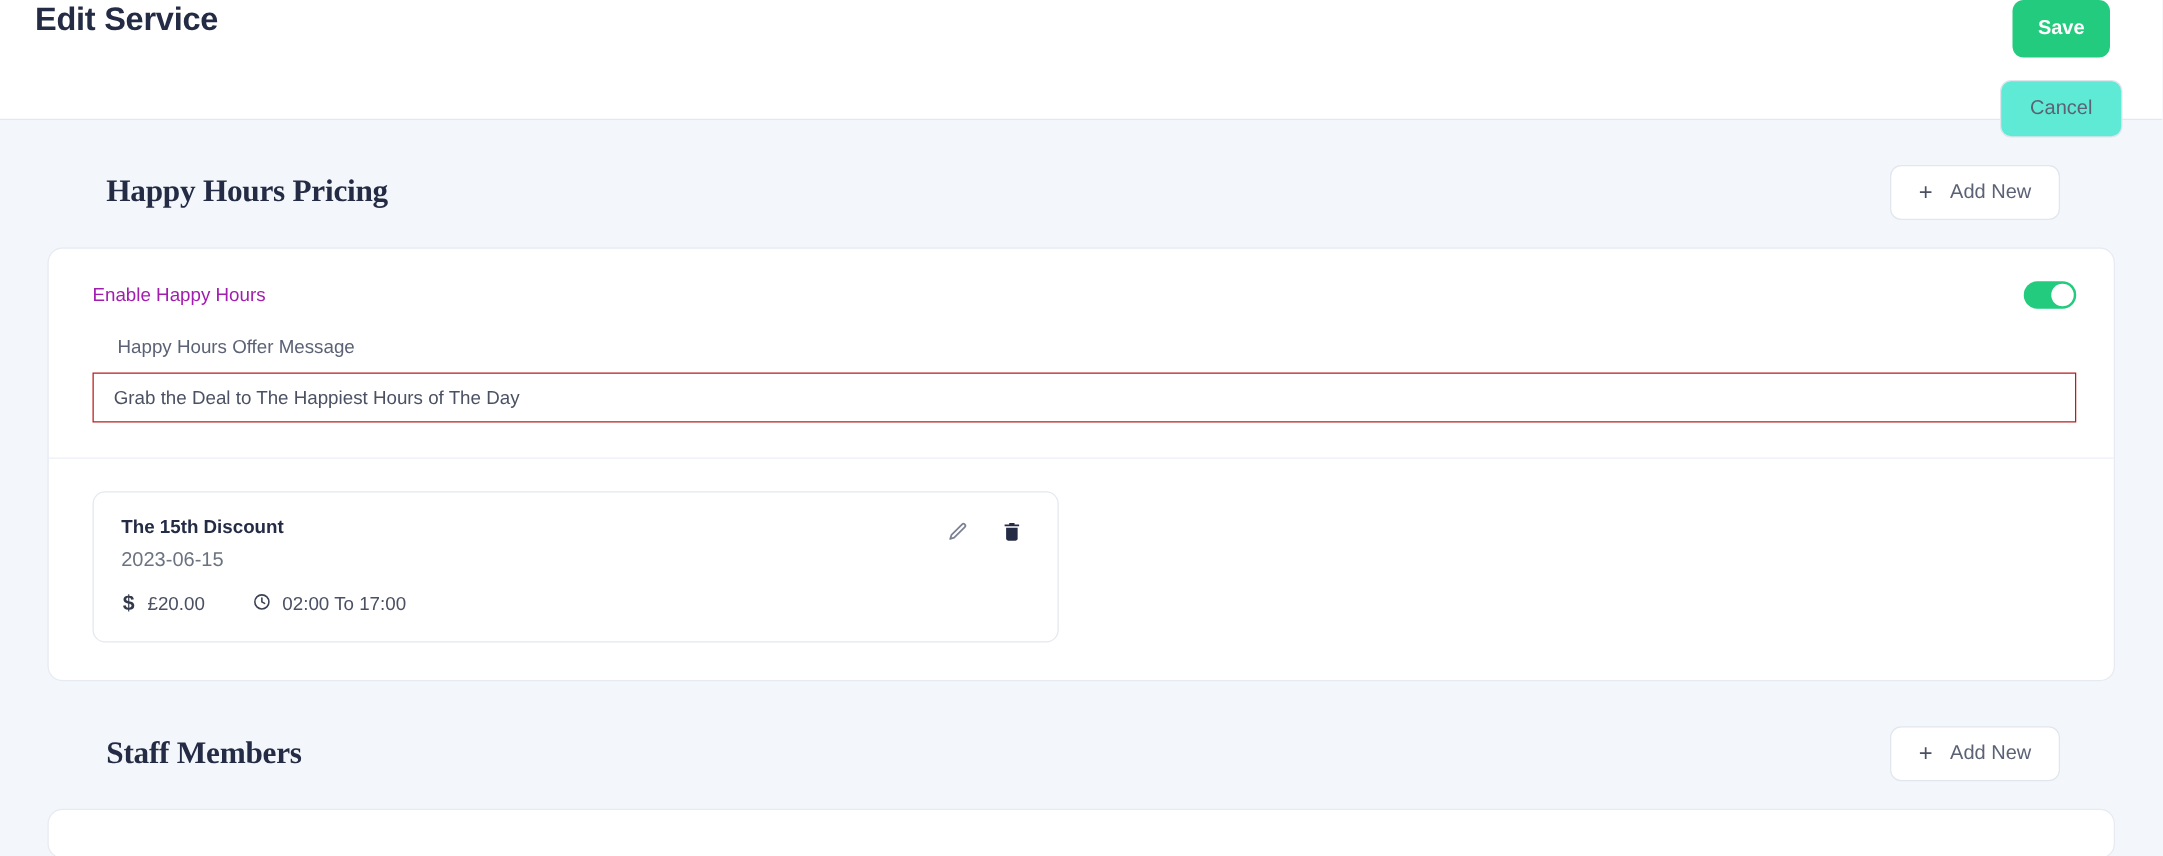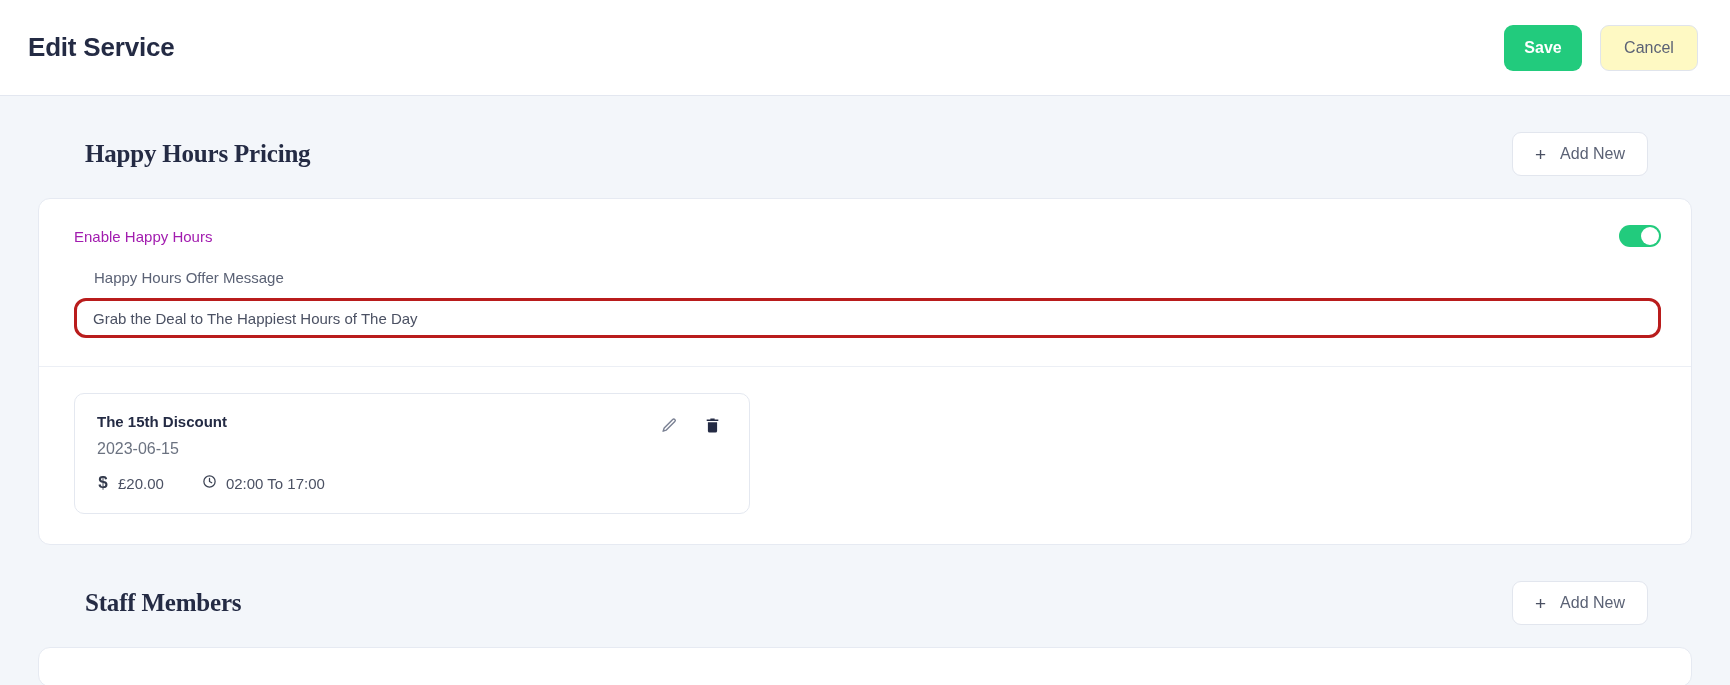--- a/index.html
+++ b/index.html
@@ -16,37 +16,38 @@
     color: #2b3445;
     -webkit-font-smoothing: antialiased;
   }
 
   
   .app-header {
     height: 96px;
     background: #ffffff;
     border-bottom: 1px solid #e3e7f0;
     display: flex;
-    align-items: center;
+    align-items: flex-start;
     padding: 0 32px 0 28px;
     position: relative;
   }
 
   .page-title {
     font-size: 26px;
     font-weight: 700;
     letter-spacing: -0.2px;
     color: #242b44;
   }
 
   .header-actions {
     margin-left: auto;
     display: flex;
     align-items: center;
     gap: 18px;
+    flex-direction: column;
   }
 
   .btn {
     font-family: "Liberation Sans", sans-serif;
     font-size: 16px;
     border-radius: 9px;
     cursor: pointer;
     display: inline-flex;
     align-items: center;
     justify-content: center;
@@ -56,21 +57,21 @@
   .btn-save {
     background: #22cb7d;
     color: #ffffff;
     font-weight: 700;
     border: none;
     width: 78px;
     height: 46px;
   }
 
   .btn-cancel {
-    background: #fef9c3;
+    background: #5eead4;
     color: #5b6275;
     border: 1px solid #e0e4ec;
     font-weight: 400;
     width: 98px;
     height: 46px;
   }
 
   
   .page-body {
     padding: 0 38px;
@@ -161,43 +162,43 @@
     font-size: 15px;
     color: #5b6275;
     margin-left: 20px;
   }
 
   .text-input {
     display: block;
     width: 100%;
     height: 40px;
     margin-top: 12px;
-    border: 3px solid #b91c1c;
-    border-radius: 12px;
+    border: 1px solid #b91c1c;
+    border-radius: 0;
     padding: 0 16px;
     font-family: "Liberation Sans", sans-serif;
     font-size: 15px;
     color: #4b5163;
     background: #ffffff;
     outline: none;
   }
 
   .divider {
     height: 1px;
     background: #eceff5;
     width: 100%;
   }
 
   
   .items-pad {
     padding: 26px 30px 30px 35px;
   }
 
   .discount-card {
-    width: 676px;
+    width: 773px;
     border: 1px solid #e4e8f0;
     border-radius: 10px;
     padding: 19px 22px 20px 22px;
     display: flex;
     align-items: flex-start;
     background: #ffffff;
   }
 
   .discount-main { flex: 1; }
 

